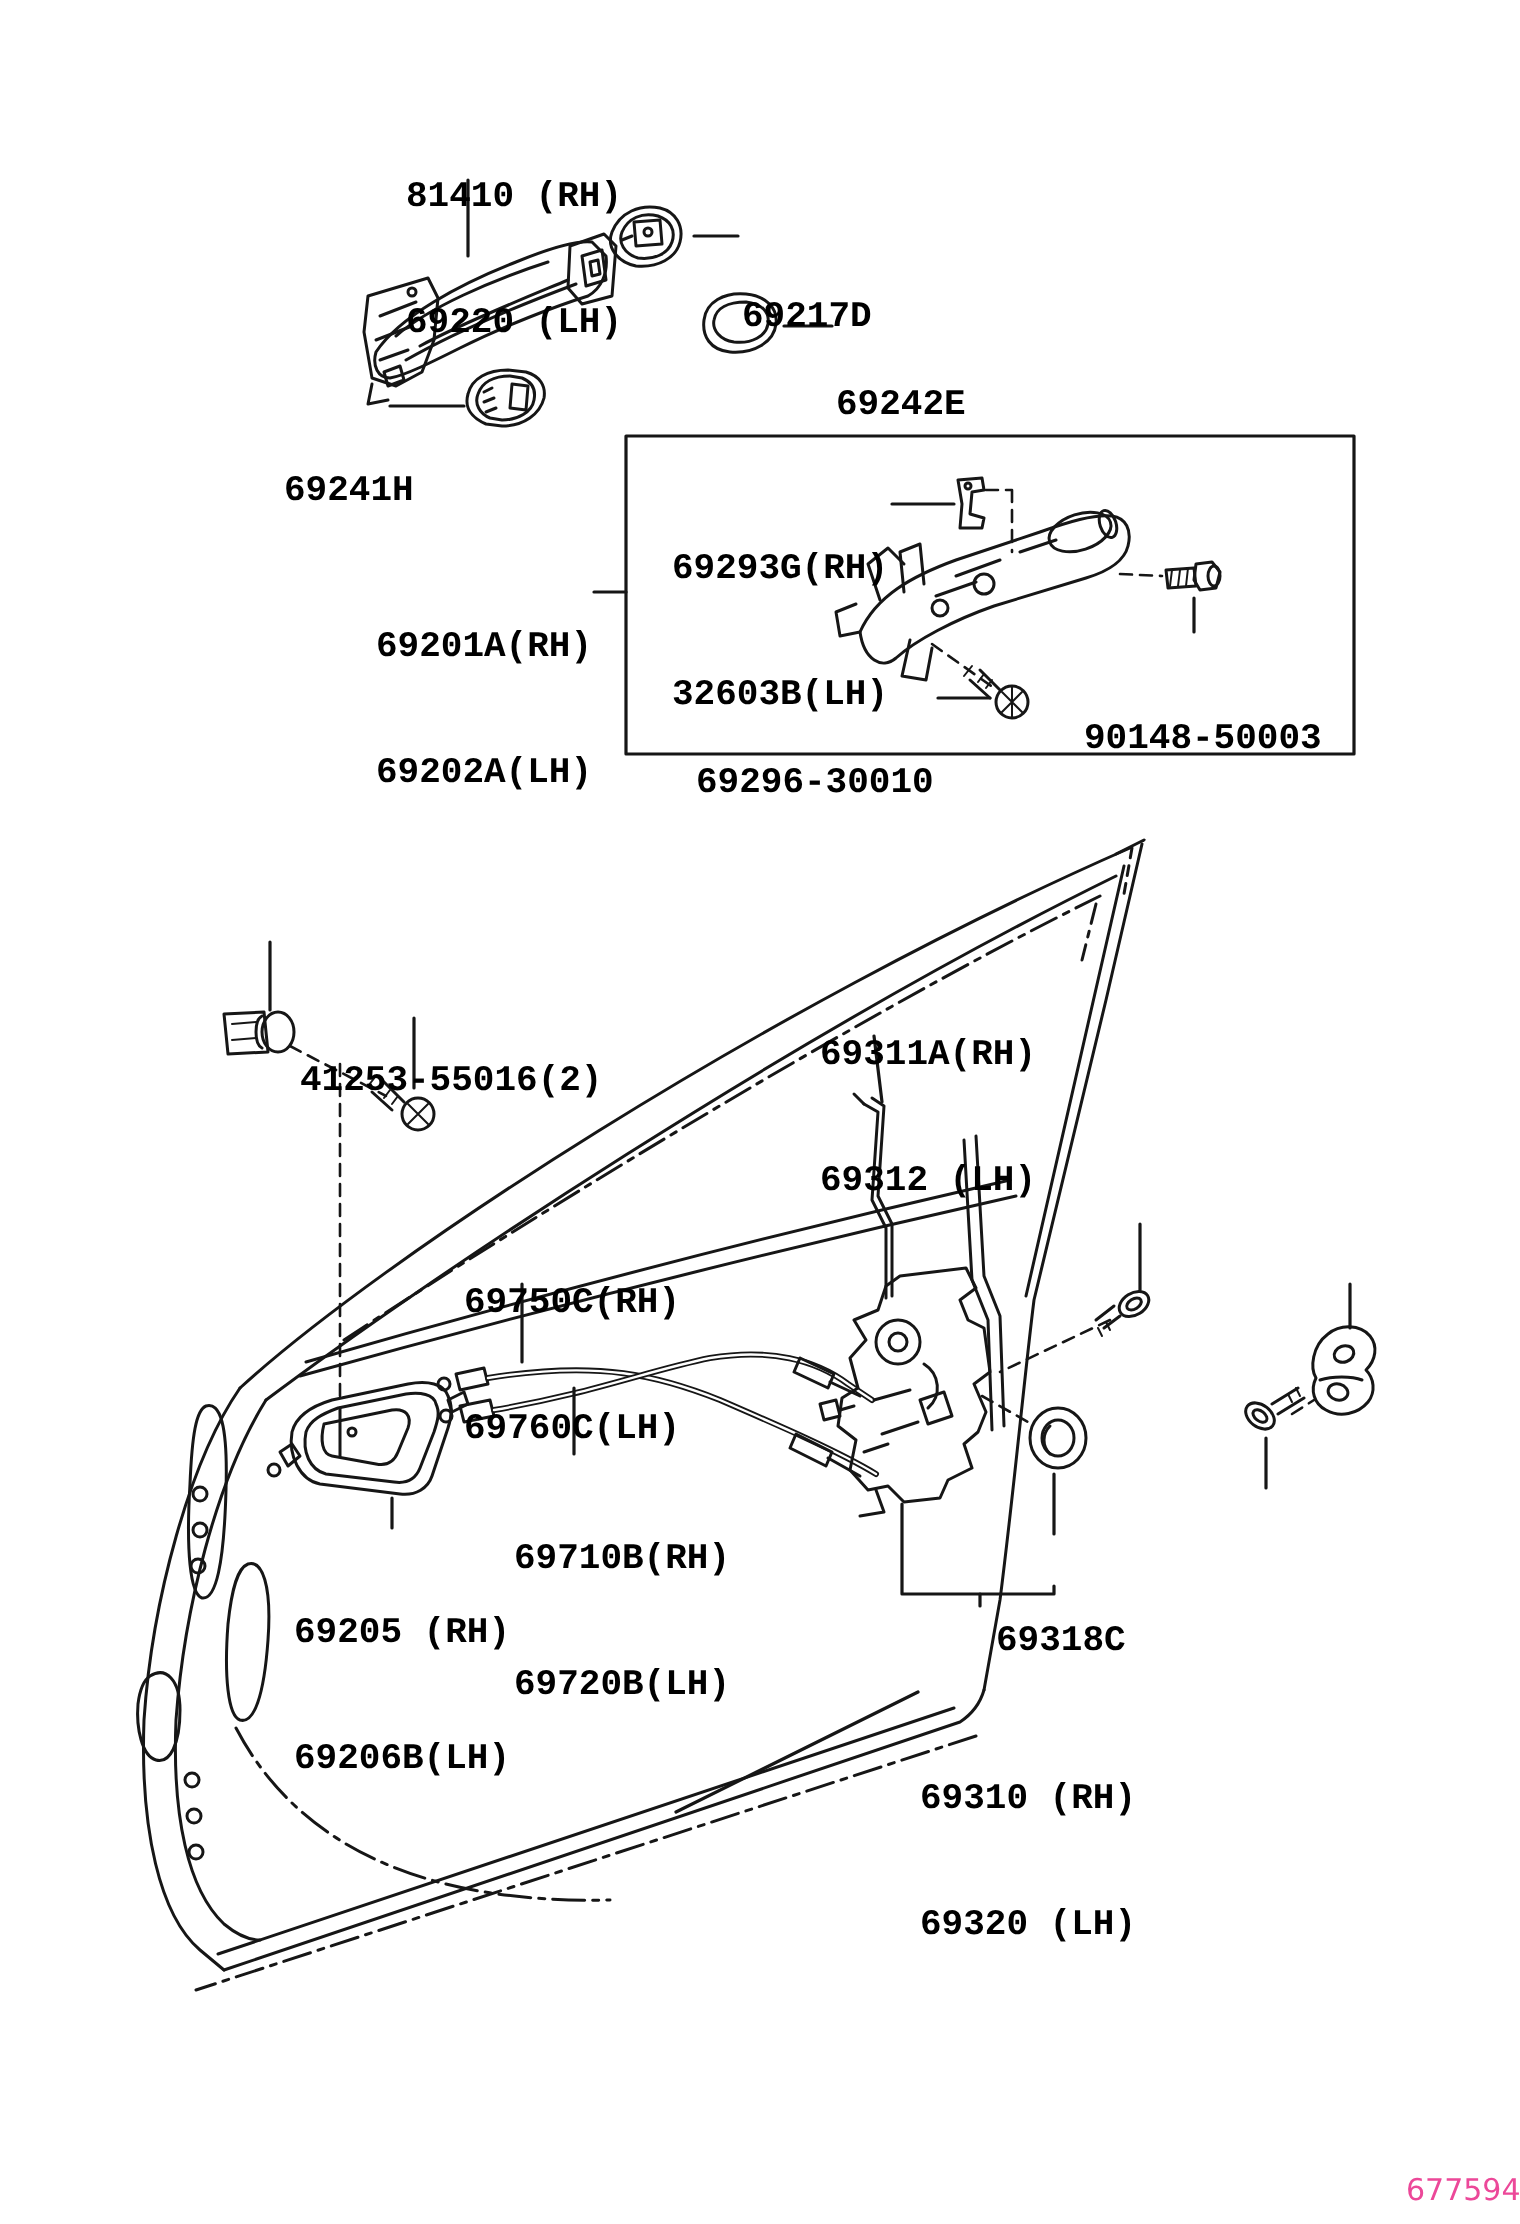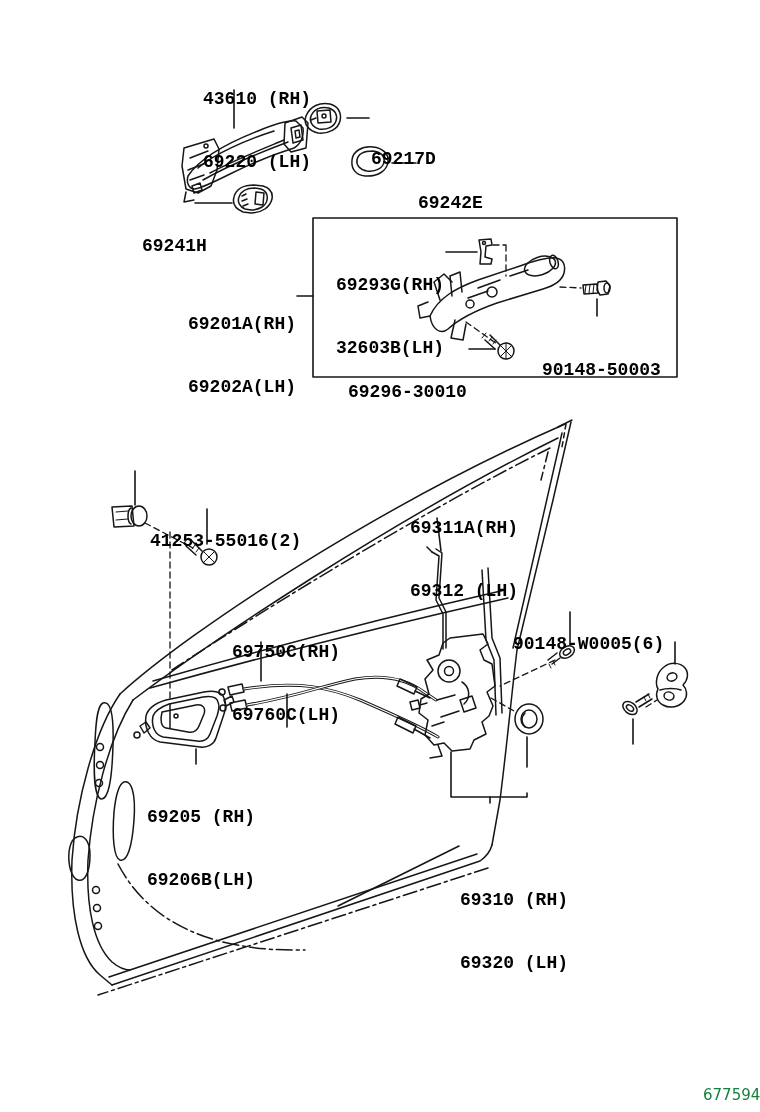--- a/index.html
+++ b/index.html
@@ -1,21 +1,21 @@
 <!DOCTYPE html>
 <html><head>
 <meta charset="utf-8">
 <style>
   html,body{margin:0;padding:0;background:#fff;}
   .stage{position:relative;width:760px;height:1112px;background:#ffffff;overflow:hidden;}
   .stage svg{position:absolute;left:0;top:0;}
   .lbl{position:absolute;font:bold 18px/21px "Liberation Mono","DejaVu Sans Mono",monospace;
        color:#000;white-space:pre;}
   .lbl span{display:block;}
-  .docnum{position:absolute;font:15px/16px "DejaVu Sans","Liberation Sans",sans-serif;color:#15803d;}
+  .docnum{position:absolute;font:15px/16px "DejaVu Sans","Liberation Sans",sans-serif;color:#ec4899;}
 </style>
 </head>
 <body>
 
 <div class="stage">
 
 <svg width="760" height="1112" viewBox="0 0 760 1112" fill="none" stroke="#161616" stroke-width="1.5" stroke-linecap="round" stroke-linejoin="round">
 
   <g>
 
@@ -242,21 +242,21 @@
     <path d="M196,749 L196,764"></path>
     <path d="M527,737 L527,767"></path>
     <path d="M633,719 L633,744"></path>
     <path d="M451,752 L451,797 L527,797 L527,793"></path>
     <path d="M490,797 L490,803"></path>
     <path d="M459,846 L338,906"></path>
   </g>
 </svg>
 
   <div class="lbl" style="left:203px;top:47px">
-    <span>43610 (RH)</span>
+    <span>81410 (RH)</span>
     <span>69220 (LH)</span>
   </div>
   <div class="lbl" style="left:371px;top:107px">
     <span>69217D</span>
   </div>
   <div class="lbl" style="left:418px;top:151px">
     <span>69242E</span>
   </div>
   <div class="lbl" style="left:142px;top:194px">
     <span>69241H</span>
@@ -279,26 +279,30 @@
     <span>41253-55016(2)</span>
   </div>
   <div class="lbl" style="left:410px;top:476px">
     <span>69311A(RH)</span>
     <span>69312 (LH)</span>
   </div>
   <div class="lbl" style="left:232px;top:600px">
     <span>69750C(RH)</span>
     <span>69760C(LH)</span>
   </div>
-  <div class="lbl" style="left:513px;top:592px">
-    <span>90148-W0005(6)</span>
+  <div class="lbl" style="left:257px;top:728px">
+    <span>69710B(RH)</span>
+    <span>69720B(LH)</span>
   </div>
   <div class="lbl" style="left:147px;top:765px">
     <span>69205 (RH)</span>
     <span>69206B(LH)</span>
   </div>
+  <div class="lbl" style="left:498px;top:769px">
+    <span>69318C</span>
+  </div>
   <div class="lbl" style="left:460px;top:848px">
     <span>69310 (RH)</span>
     <span>69320 (LH)</span>
   </div>
 
   <div class="docnum" style="left:703px;top:1087px">677594</div>
 </div>
 
 </body></html>

